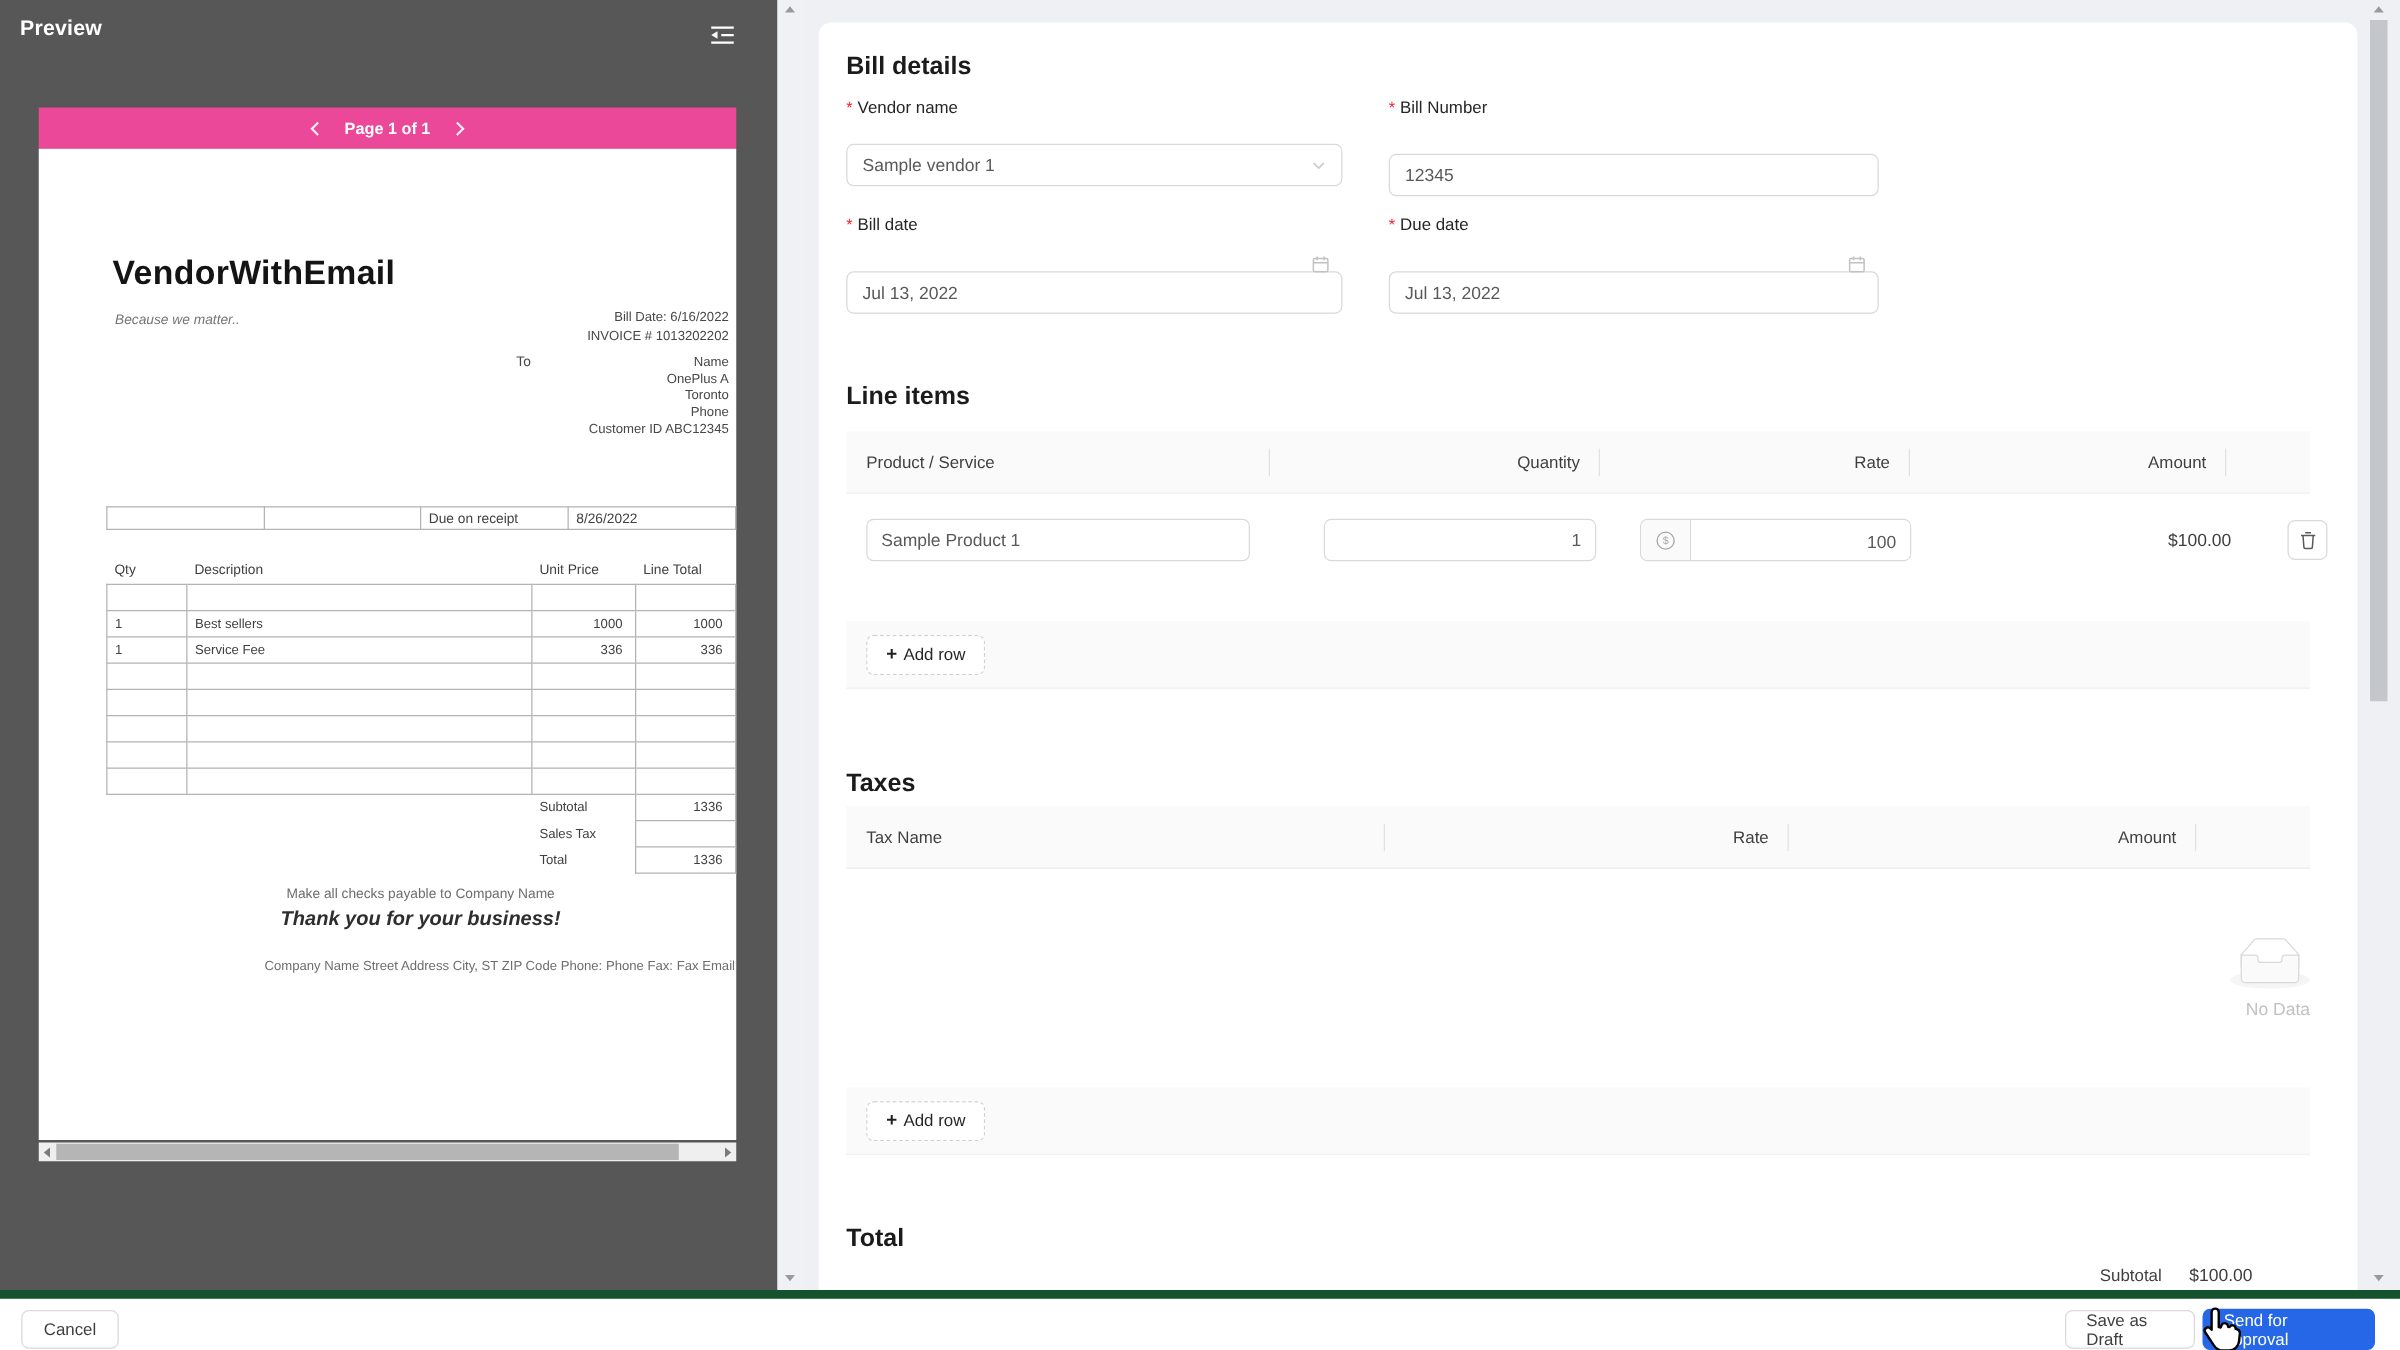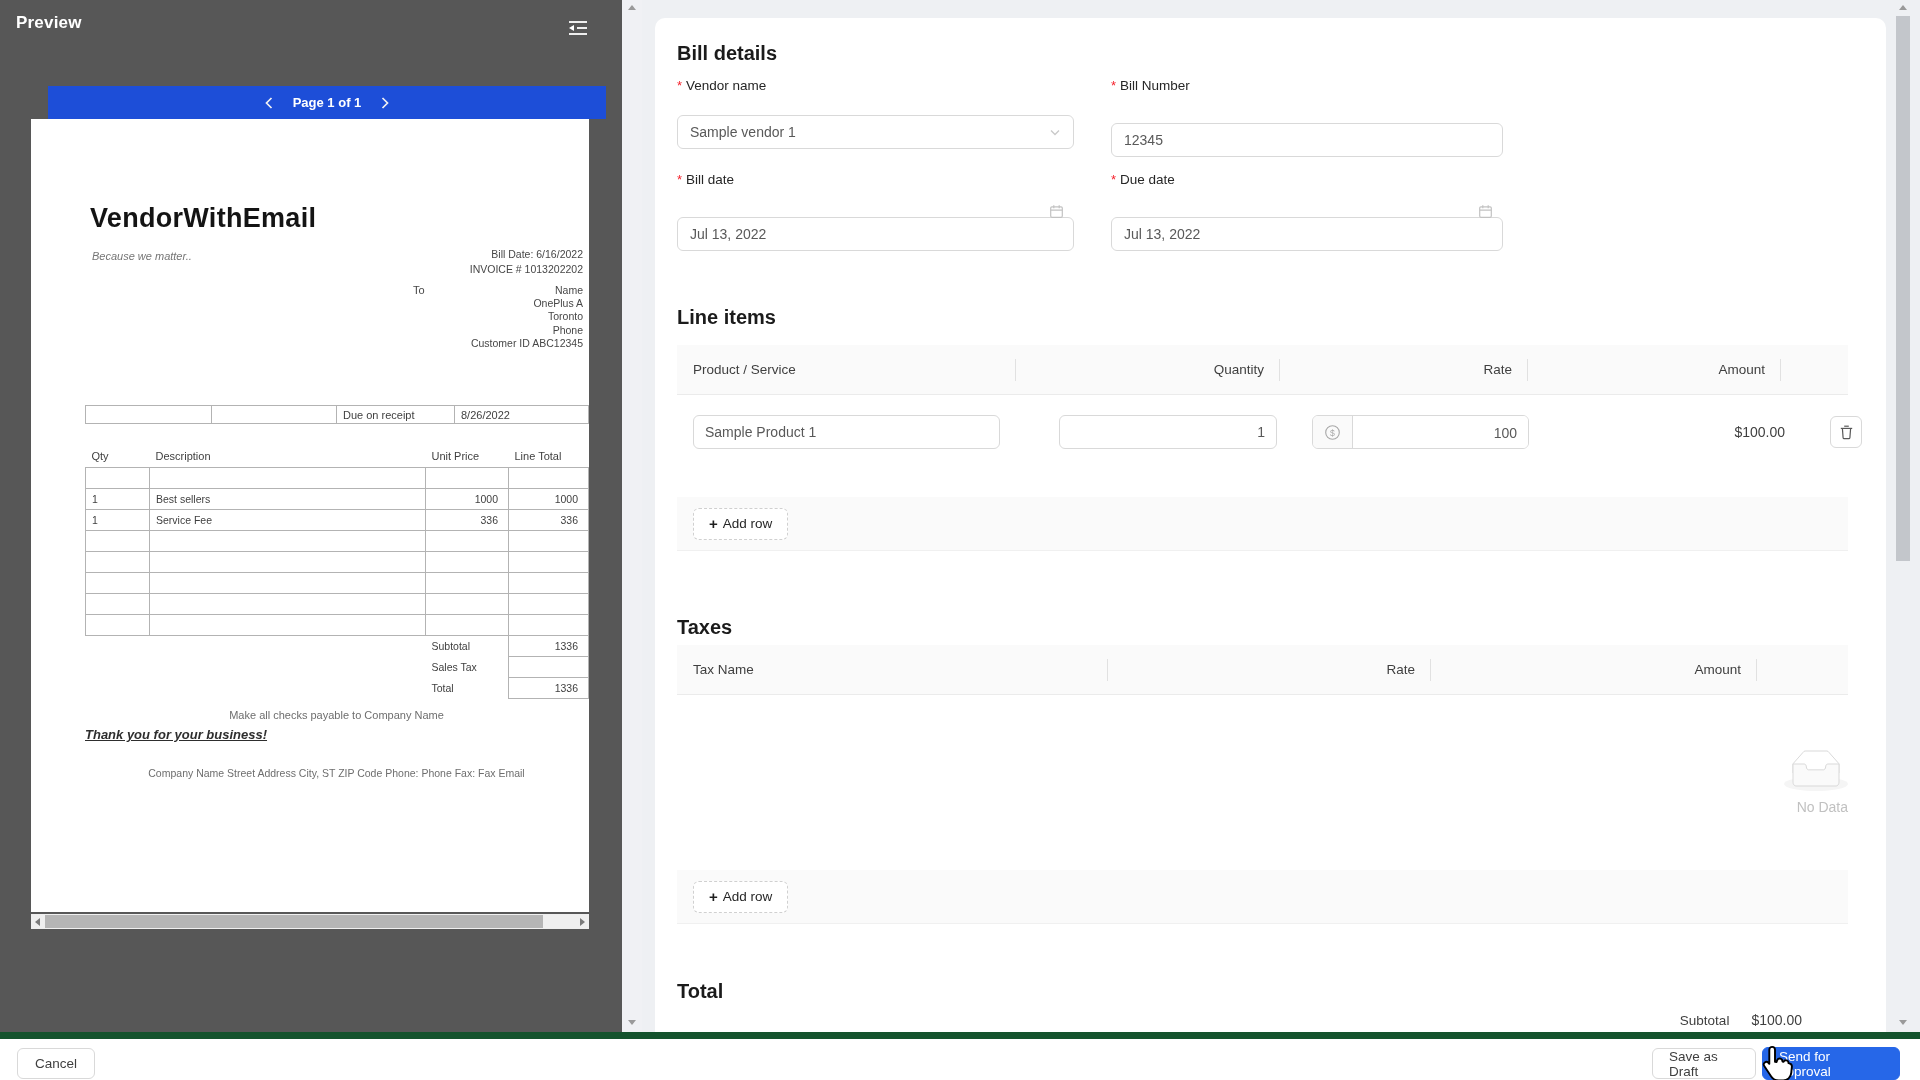--- a/index.html
+++ b/index.html
@@ -9,21 +9,21 @@
     background:#eef0f3;
     font-family:"Liberation Sans", sans-serif;
     color:#262626;
   }
 
   
   .preview-panel { position:absolute; left:0; top:0; width:622px; height:1032px; background:#575757; }
   .preview-title { position:absolute; left:16px; top:13px; font-size:17px; font-weight:700; color:#fff; letter-spacing:.2px; }
   .outline-btn { position:absolute; left:564px; top:15px; width:28px; height:26px; display:flex; align-items:center; justify-content:center; cursor:pointer; }
 
-  .page-toolbar { position:absolute; left:48px; top:86px; width:558px; height:33px; background:#1d4ed8; display:flex; align-items:center; justify-content:center; gap:16px; }
+  .page-toolbar { position:absolute; left:31px; top:86px; width:558px; height:33px; background:#ec4899; display:flex; align-items:center; justify-content:center; gap:16px; }
   .pager-label { color:#fff; font-size:13px; font-weight:700; }
   .pager-btn { width:16px; height:16px; display:flex; align-items:center; justify-content:center; cursor:pointer; }
 
   .invoice-page { position:absolute; left:31px; top:119px; width:558px; height:793px; background:#fff; color:#3c3c3c; }
 
   .inv-title { position:absolute; left:59px; top:84px; font-size:27px; font-weight:700; color:#141414; letter-spacing:.3px; }
   .inv-tagline { position:absolute; left:61px; top:131px; font-size:11px; font-style:italic; color:#757575; }
   .inv-meta { position:absolute; right:6px; top:128px; text-align:right; font-size:10.5px; color:#474747; line-height:15px; }
   .inv-to-label { position:absolute; left:382px; top:165px; font-size:11px; color:#474747; }
   .inv-to-block { position:absolute; right:6px; top:165px; text-align:right; font-size:10.5px; color:#474747; line-height:13.2px; }
@@ -34,22 +34,22 @@
   .inv-meta-table td { border:1px solid #b3b3b3; height:18px; padding:0 6px; }
 
   .inv-items-table { position:absolute; left:54px; top:331px; width:503px; font-size:10.5px; color:#3f3f3f; }
   .inv-items-table th { font-weight:400; text-align:left; font-size:11px; padding:0 0 5px 6px; height:16px; }
   .inv-items-table td { border:1px solid #b3b3b3; height:21px; padding:0 6px; }
   .inv-items-table td.num { text-align:right; padding-right:10px; }
   .inv-items-table td.noborder { border:none; }
   .inv-items-table td.sum-label { border:none; padding-left:6px; }
 
   .inv-checks  { position:absolute; left:54px; top:590px; width:503px; text-align:center; font-size:11px; color:#6e6e6e; }
-  .inv-thanks  { position:absolute; left:54px; top:608px; width:503px; text-align:left; font-size:13px; font-weight:700; font-style:italic; color:#2e2e2e;text-decoration:underline; }
-  .inv-address { position:absolute; left:54px; top:648px; width:503px; text-align:center; font-size:10.5px; color:#6e6e6e; }
+  .inv-thanks  { position:absolute; left:54px; top:608px; width:503px; text-align:center; font-size:16px; font-weight:700; font-style:italic; color:#2e2e2e; }
+  .inv-address { position:absolute; left:54px; top:648px; width:503px; text-align:right; font-size:10.5px; color:#6e6e6e; }
 
   
   .h-scrollbar { position:absolute; left:31px; top:914px; width:558px; height:15px; background:#efefef; }
   .h-thumb { position:absolute; left:14px; top:1px; width:498px; height:13px; background:#b5b5b5; }
   .tri { width:0; height:0; position:absolute; }
   .tri-left  { left:4px; top:4px; border-top:4px solid transparent; border-bottom:4px solid transparent; border-right:5px solid #7a7a7a; }
   .tri-right { right:4px; top:4px; border-top:4px solid transparent; border-bottom:4px solid transparent; border-left:5px solid #7a7a7a; }
 
   
   .preview-vscroll { position:absolute; left:622px; top:0; width:20px; height:1032px; background:#f0f1f4; }

